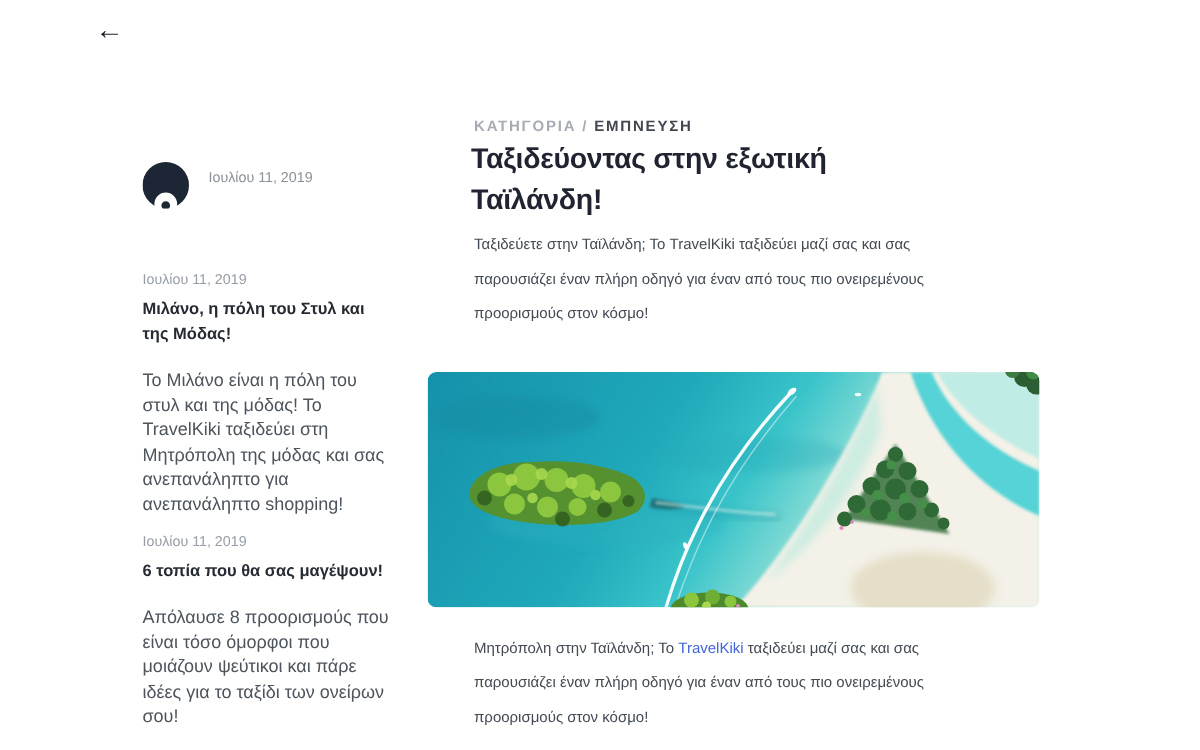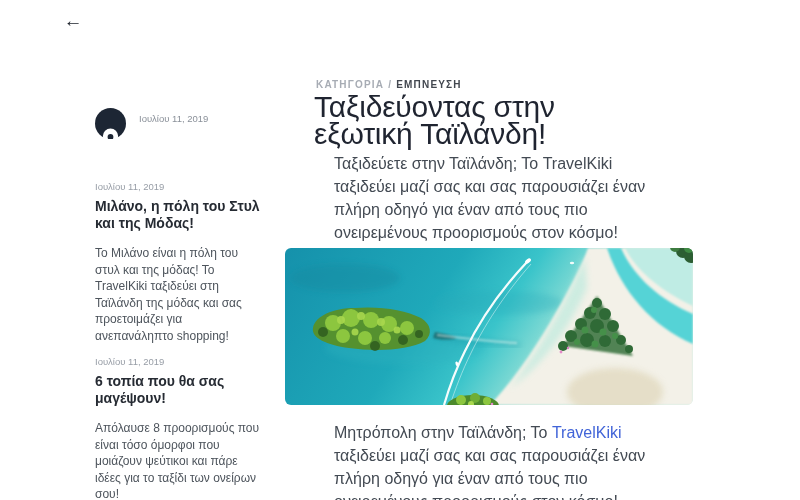--- a/index.html
+++ b/index.html
@@ -18,35 +18,35 @@
   
   .sidebar { position:absolute; left:95px; top:108px; width:168px; }
   .profile { position:absolute; left:0; top:0; display:flex; gap:13px; }
   .avatar { width:31px; height:31px; flex:0 0 31px; }
   .profile-date { font-size:9.5px; color:#8a9099; line-height:13px; padding-top:4px; }
 
   .post { position:absolute; left:0; width:168px; }
   .post-1 { top:73px; }
   .post-2 { top:248px; }
   .post-date { font-size:9.5px; color:#979da6; margin-bottom:6px; }
-  .post-title { font-size:14px; font-weight:700; color:#262b33; line-height:17px;
+  .post-title { font-size:11px; font-weight:700; color:#262b33; line-height:17px;
                 margin-bottom:13px; cursor:pointer; }
   .post-excerpt { font-size:12px; color:#4d545c; line-height:16.5px; }
 
   
   .breadcrumb { position:absolute; left:316px; top:79px; font-size:10px;
                 letter-spacing:1.2px; font-weight:700; }
   .crumb-prefix, .crumb-sep { color:#a7acb4; }
   .crumb-category { color:#42474f; cursor:pointer; }
 
   .article-title { position:absolute; left:314px; top:93px; width:300px;
-                   font-size:30px; line-height:27px; font-weight:400;
+                   font-size:19px; line-height:27px; font-weight:700;
                    color:#1f2430; letter-spacing:-0.2px; }
 
-  .para { position:absolute; left:334px; width:312px; font-size:16px;
+  .para { position:absolute; left:316px; width:312px; font-size:10px;
           line-height:23px; color:#434a53; }
   .para-1 { top:152px; }
   .para-2 { top:421px; }
   .inline-link { color:#4164d8; cursor:pointer; }
 
   .hero { position:absolute; left:285px; top:248px; width:408px; height:157px;
           border-radius:6px; overflow:hidden; }
   .hero svg { display:block; width:408px; height:157px; }
 </style>
 </head>
@@ -66,21 +66,21 @@
           <circle cx="15.5" cy="28" r="7.6" fill="#ffffff"></circle>
           <circle cx="15.5" cy="29" r="2.9" fill="#1d2634"></circle>
         </svg>
       </span>
       <div class="profile-date">Ιουλίου 11, 2019</div>
     </div>
 
     <div class="post post-1">
       <div class="post-date">Ιουλίου 11, 2019</div>
       <div class="post-title">Μιλάνο, η πόλη του Στυλ και της Μόδας!</div>
-      <div class="post-excerpt">Το Μιλάνο είναι η πόλη του στυλ και της μόδας! Το TravelKiki ταξιδεύει στη Ταϊλάνδη της μόδας και σας προετοιμάζει για ανεπανάληπτο shopping!</div>
+      <div class="post-excerpt">Το Μιλάνο είναι η πόλη του στυλ και της μόδας! Το TravelKiki ταξιδεύει στη Μητρόπολη της μόδας και σας ανεπανάληπτο για ανεπανάληπτο shopping!</div>
     </div>
 
     <div class="post post-2">
       <div class="post-date">Ιουλίου 11, 2019</div>
       <div class="post-title">6 τοπία που θα σας μαγέψουν!</div>
       <div class="post-excerpt">Απόλαυσε 8 προορισμούς που είναι τόσο όμορφοι που μοιάζουν ψεύτικοι και πάρε ιδέες για το ταξίδι των ονείρων σου!</div>
     </div>
   </aside>
 
   <main>

